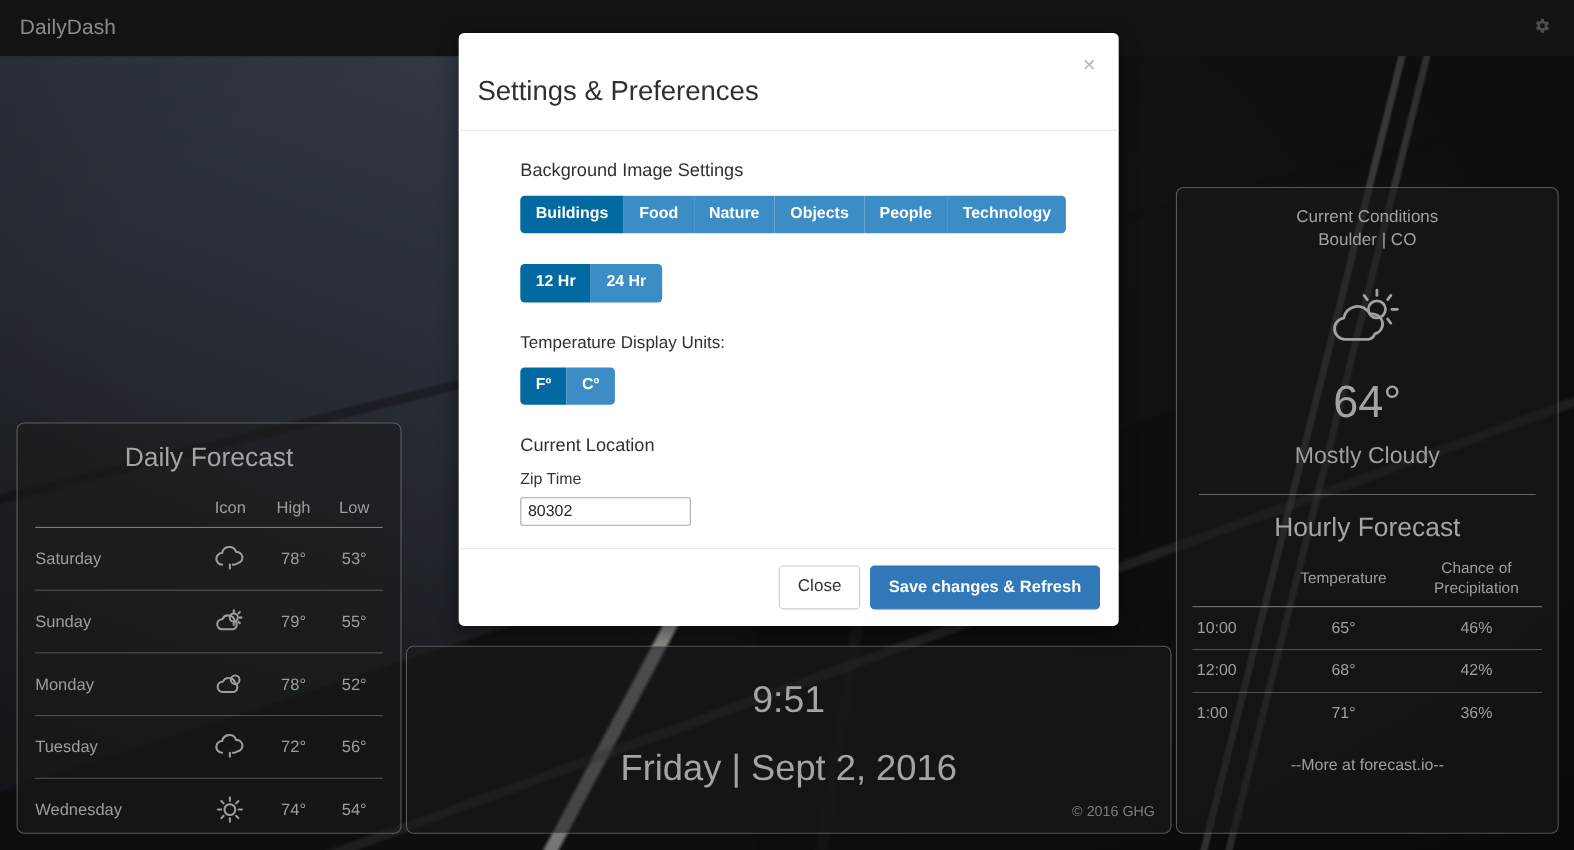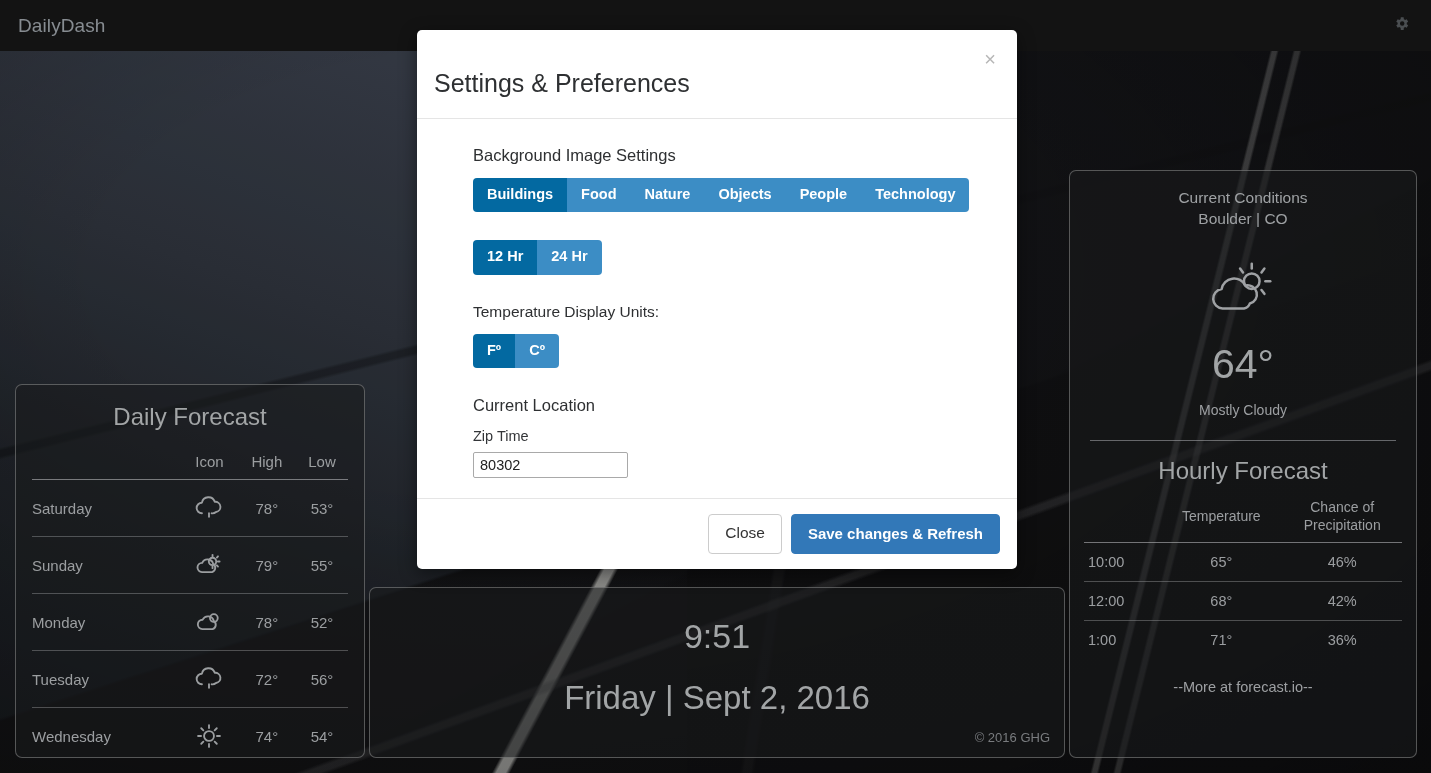--- a/index.html
+++ b/index.html
@@ -162,21 +162,21 @@
     text-align: center;
     color: #b9bcbe;
     font-size: 41px;
     font-weight: 400;
     margin-top: 21px;
     line-height: 1;
   }
   #cc-summary {
     text-align: center;
     color: #b3b6b9;
-    font-size: 14px;
+    font-size: 21px;
     margin-top: 17px;
   }
   #cc-divider {
     border-top: 1px solid rgba(195,197,200,.55);
     margin: 22px 6px 0 6px;
   }
   #hourly-title {
     text-align: center;
     color: #b9bcbe;
     font-size: 24px;

